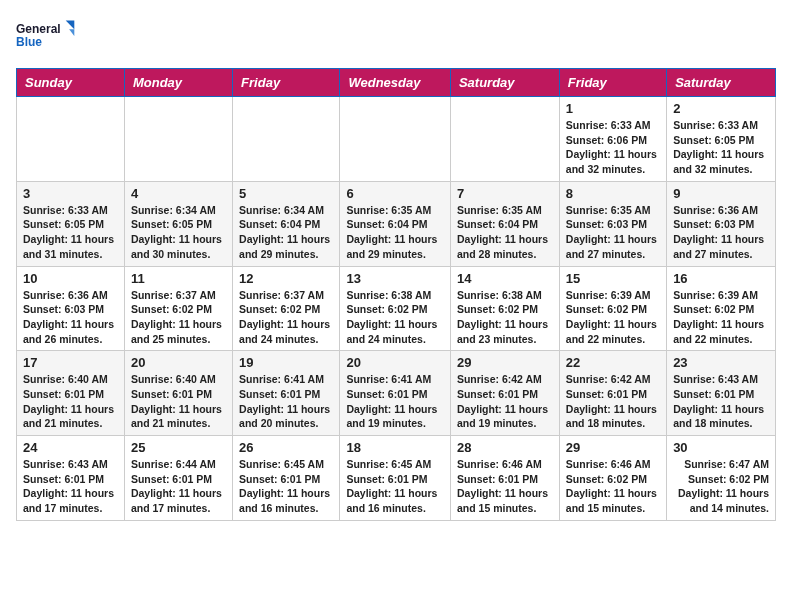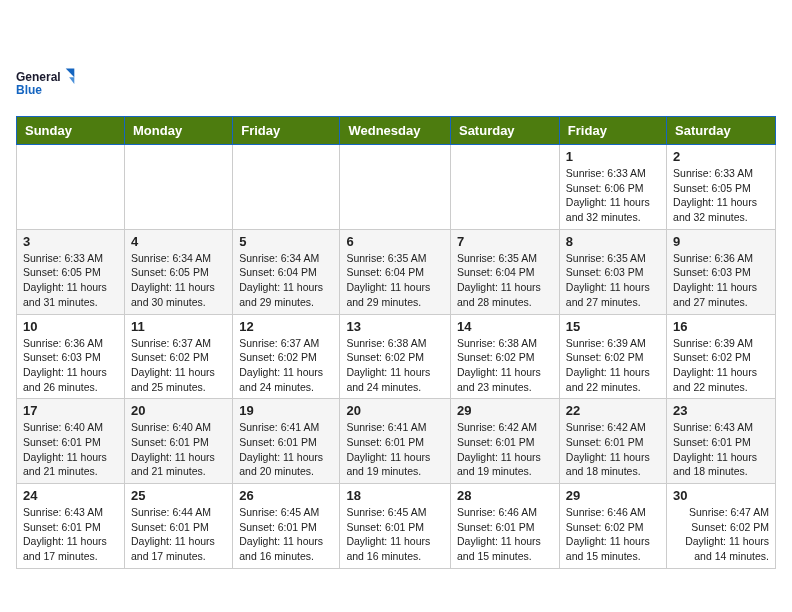--- a/index.html
+++ b/index.html
@@ -8,21 +8,20 @@
       background: #fff;
       width: 792px;
       min-height: 612px;
       padding: 16px;
     }
     .header {
       display: flex;
       justify-content: space-between;
       align-items: flex-start;
       margin-bottom: 12px;
-      margin-top: 48px;
     }
     .logo {
       display: flex;
       align-items: center;
       gap: 4px;
     }
     .title-block {
       text-align: right;
     }
     .month-title {
@@ -33,26 +32,27 @@
     .location {
       font-size: 16px;
       color: #444;
     }
     .calendar {
       width: 100%;
       border-collapse: collapse;
       border: 1px solid #ccc;
     }
     .calendar th {
-      background: #4d7c0f;
+      background: #be185d;
       color: #fff;
       text-align: left;
       padding: 6px 8px;
       font-size: 13px;
       border: 1px solid #1565c0;
+      font-style: italic;
     }
     .calendar td {
       vertical-align: top;
       padding: 4px 6px;
       border: 1px solid #ccc;
       width: 113px;
       min-height: 80px;
       font-size: 11px;
       color: #222;
       background: #fff;
@@ -63,20 +63,21 @@
     .day-num {
       font-size: 13px;
       font-weight: bold;
       display: block;
       margin-bottom: 2px;
     }
     .day-info {
       font-size: 10.5px;
       line-height: 1.4;
       color: #222;
+      font-weight: bold;
     }
     .empty-cell {
       background: #fff !important;
     }
   </style>
 </head>
 <body>
 
 <div class="header">
   <div class="logo">

